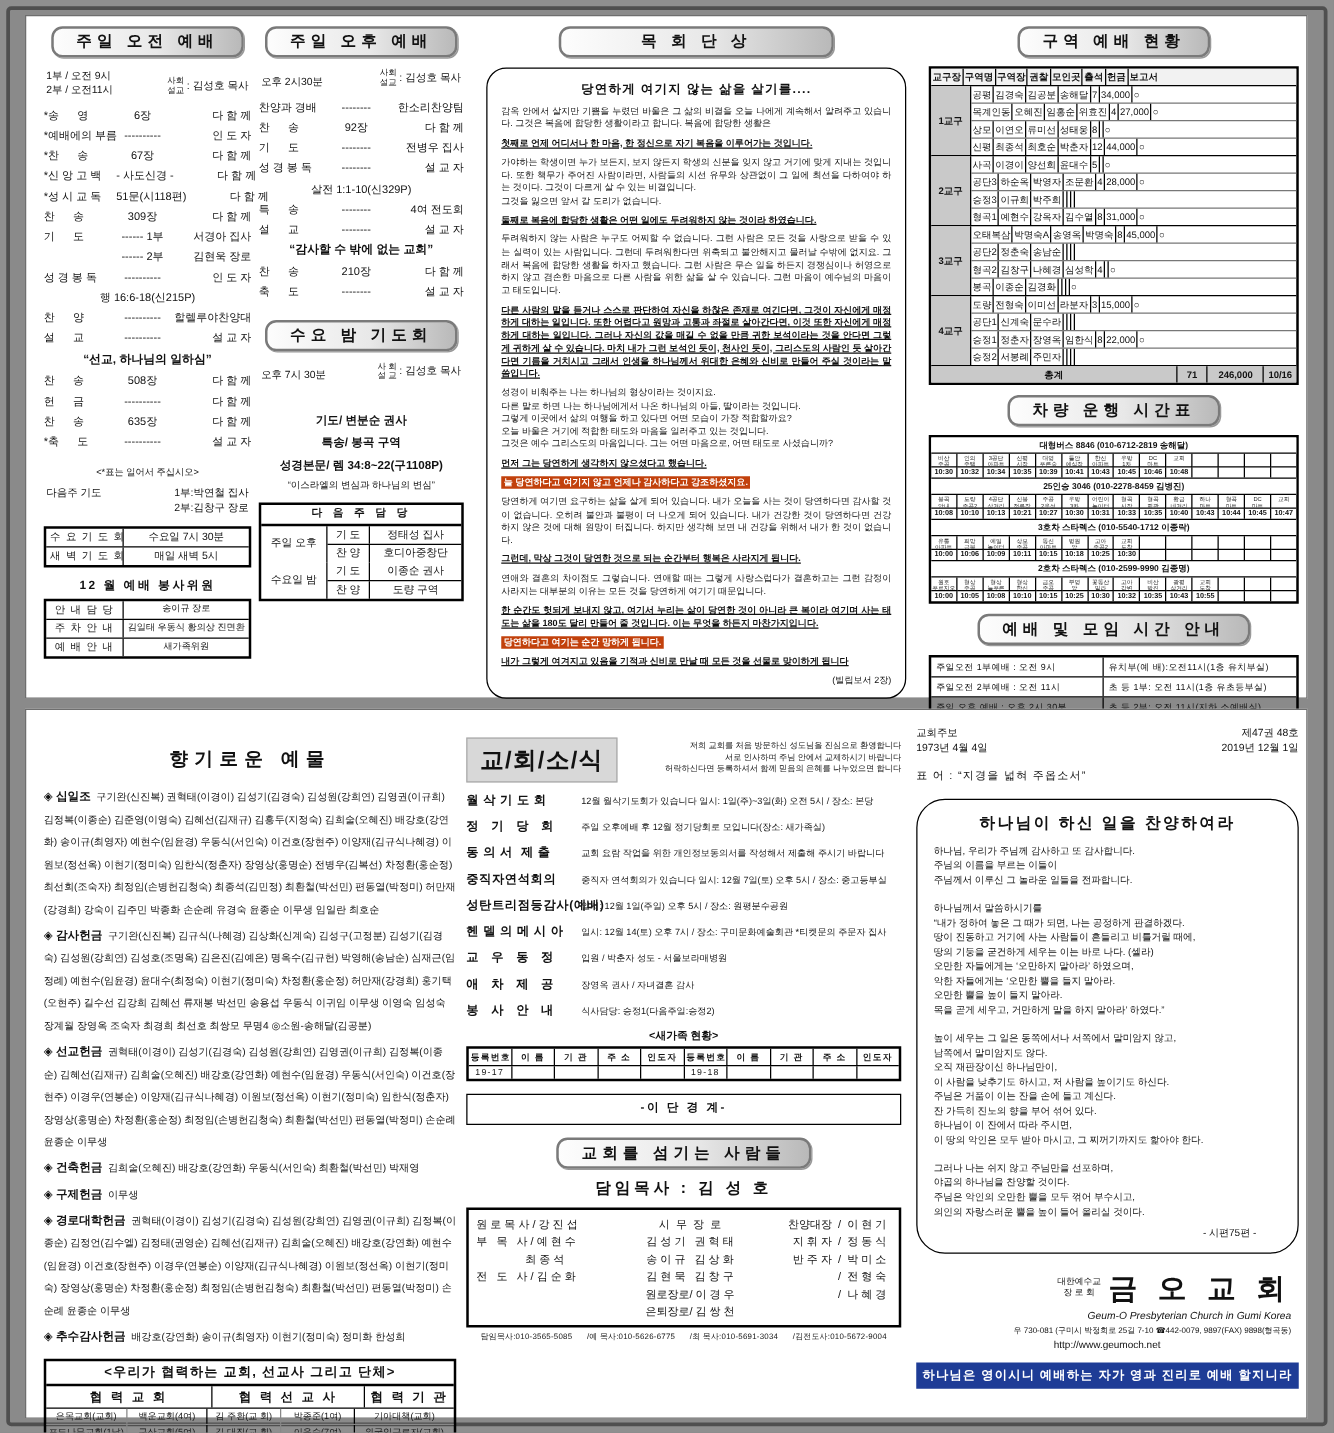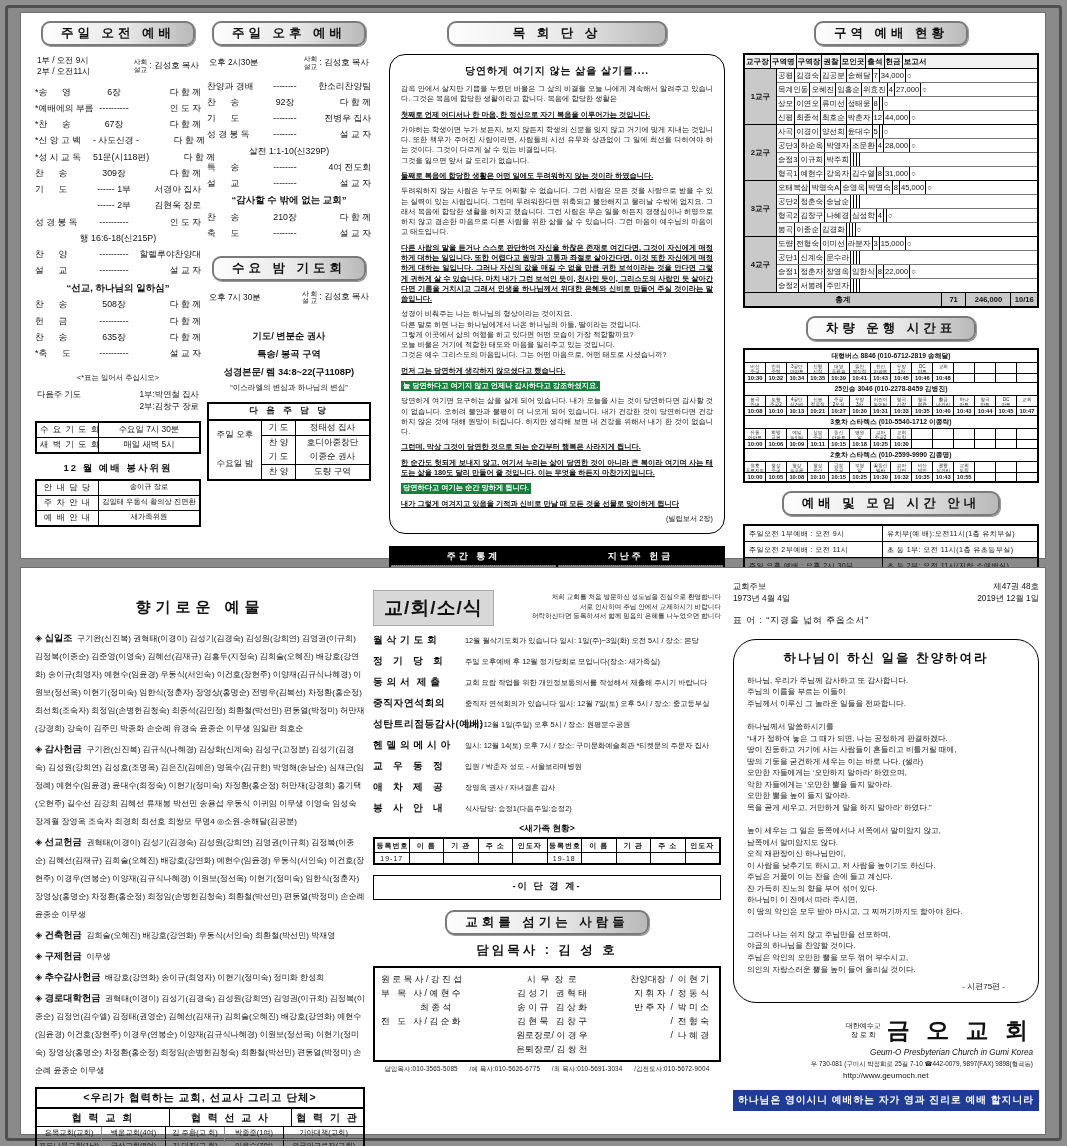--- a/index.html
+++ b/index.html
@@ -6,21 +6,21 @@
   body{width:1067px;height:1146px;background:#8f8f8f;font-family:"Liberation Sans","DejaVu Sans",sans-serif;color:#111;position:relative;overflow:hidden}
   .frame{position:absolute;inset:5px;border:3px solid #4f4f4f;border-radius:4px;background:#8a8a8a}
   .page{position:absolute;background:#fff;border:1px solid #6e6e6e;box-sizing:border-box}
   #page1{left:20px;top:12px;width:1026px;height:547px}
   #page2{left:20px;top:567px;width:1026px;height:568px}
   .col{position:absolute;box-sizing:border-box}
   .pill{width:fit-content;margin:0 auto;padding:2px 18px;border:2px solid #7a7a7a;border-radius:9px;
         background:linear-gradient(90deg,#fdfdfd 0%,#e8e8e8 55%,#b9b9b9 100%);
         font-weight:bold;font-size:12.5px;letter-spacing:4px;text-align:center;box-shadow:1px 1px 0 #999;white-space:nowrap}
   
-  .whead{display:flex;justify-content:space-between;align-items:center;font-size:8.3px;margin:9px 2px 7px}
+  .whead{display:flex;justify-content:space-between;align-items:flex-end;font-size:8.3px;margin:9px 2px 7px}
   .whead .t{white-space:pre-line;line-height:1.3}
   .lead{display:flex;align-items:center;gap:2px}
   .lead .lbl{font-size:6.8px;white-space:pre-line;line-height:1.15}
   .lead .who{font-size:8.5px}
   .wrow{display:grid;grid-template-columns:58px 1fr 66px;font-size:8.8px;line-height:1.85}
   .wrow .wa{white-space:pre}
   .wrow .wb{text-align:center;white-space:pre}
   .wrow .wc{text-align:right;white-space:pre}
   .wctr{display:block;text-align:center;font-size:8.8px;line-height:1.85}
   .wquote{font-weight:bold;font-size:9.5px}
@@ -45,21 +45,21 @@
   .dsub{flex:1}
   .dline{display:grid;grid-template-columns:34px 1fr;border-top:1px solid #000}
   .dline:first-child{border-top:none}
   .dline span{padding:1px 2px;text-align:center;white-space:pre}
   .dline span:first-child{border-right:1px solid #000}
   
   .mbox{border:1.5px solid #000;border-radius:16px;padding:7px 11px;margin-top:8px}
   .mtitle{text-align:center;font-weight:bold;font-size:10px;letter-spacing:1px;margin:2px 0 6px}
   .mp{font-size:7.25px;line-height:1.42;text-align:justify;margin:4px 0;white-space:pre-line}
   .mh{font-size:7.25px;line-height:1.42;text-align:justify;margin:5px 0;font-weight:bold;text-decoration:underline;white-space:pre-line}
-  .mhl{font-size:7.25px;line-height:1.42;margin:5px 0;font-weight:bold;background:#15803d;color:#fff;padding:0 2px;width:fit-content}
+  .mhl{font-size:7.25px;line-height:1.42;margin:5px 0;font-weight:bold;background:#c2410c;color:#fff;padding:0 2px;width:fit-content}
   .mr{font-size:7.25px;text-align:right;margin:2px 0}
   
   .stats{display:flex;border:2px solid #000;margin-top:12px}
   .shalf{flex:1;display:flex;flex-direction:column}
   .shalf:first-child{border-right:2px solid #000}
   .shead{background:#000;color:#fff;font-weight:bold;font-size:9px;text-align:center;letter-spacing:3px;padding:2px}
   .srow{display:grid;grid-template-columns:1fr 1fr;font-size:7.8px;border-top:1px dotted #555;flex:1;align-items:center}
   .srow span{text-align:center;padding:1px;letter-spacing:1px;white-space:pre}
   .srow span:first-child{border-right:1px dotted #555}
   
@@ -407,20 +407,21 @@
           <div class="mh">다른 사람의 말을 듣거나 스스로 판단하여 자신을 하찮은 존재로 여긴다면, 그것이 자신에게 매정하게 대하는 일입니다. 또한 어렵다고 원망과 고통과 좌절로 살아간다면, 이것 또한 자신에게 매정하게 대하는 일입니다. 그러나 자신의 값을 매길 수 없을 만큼 귀한 보석이라는 것을 안다면 그렇게 귀하게 살 수 있습니다. 마치 내가 그런 보석인 듯이, 천사인 듯이, 그리스도의 사람인 듯 살아간다면 기름을 거치시고 그래서 인생을 하나님께서 위대한 은혜와 신비로 만들어 주실 것이라는 말씀입니다.</div>
           <div class="mp">성경이 비춰주는 나는 하나님의 형상이라는 것이지요.
 다른 말로 하면 나는 하나님에게서 나온 하나님의 아들, 딸이라는 것입니다.
 그렇게 이곳에서 삶의 여행을 하고 있다면 어떤 모습이 가장 적합할까요?
 오늘 바울은 거기에 적합한 태도와 마음을 일러주고 있는 것입니다.
 그것은 예수 그리스도의 마음입니다. 그는 어떤 마음으로, 어떤 태도로 사셨습니까?</div>
           <div class="mh">먼저 그는 당연하게 생각하지 않으셨다고 했습니다.</div>
           <div class="mhl">늘 당연하다고 여기지 않고 언제나 감사하다고 강조하셨지요.</div>
           <div class="mp">당연하게 여기면 요구하는 삶을 살게 되어 있습니다. 내가 오늘을 사는 것이 당연하다면 감사할 것이 없습니다. 오히려 불안과 불평이 더 나오게 되어 있습니다. 내가 건강한 것이 당연하다면 건강하지 않은 것에 대해 원망이 터집니다. 하지만 생각해 보면 내 건강을 위해서 내가 한 것이 없습니다.</div>
           <div class="mh">그런데, 막상 그것이 당연한 것으로 되는 순간부터 행복은 사라지게 됩니다.</div>
+          <div class="mp">연애와 결혼의 차이점도 그렇습니다. 연애할 때는 그렇게 사랑스럽다가 결혼하고는 그런 감정이 사라지는 대부분의 이유는 모든 것을 당연하게 여기기 때문입니다.</div>
           <div class="mh">한 순간도 헛되게 보내지 않고, 여기서 누리는 삶이 당연한 것이 아니라 큰 복이라 여기며 사는 태도는 삶을 180도 달리 만들어 줄 것입니다. 이는 무엇을 하든지 마찬가지입니다.</div>
           <div class="mhl">당연하다고 여기는 순간 망하게 됩니다.</div>
           <div class="mh">내가 그렇게 여겨지고 있음을 기적과 신비로 만날 때 모든 것을 선물로 맞이하게 됩니다</div>
           <div class="mr">(빌립보서 2장)</div>
         </div>
     </div>
     <div class="stats">
       <div class="shalf">
         <div class="shead">주간 통계</div>
         <div style="display:flex;flex-direction:column;flex:1">
@@ -978,26 +979,26 @@
       </div>
         <div class="gsec">
         <span class="gt">◈ 건축헌금</span>
         <span class="gtx">김희술(오혜진)  배강호(강연화)  우동식(서인숙)  최환철(박선민)  박재영</span>
       </div>
         <div class="gsec">
         <span class="gt">◈ 구제헌금</span>
         <span class="gtx">이무생</span>
       </div>
         <div class="gsec">
+        <span class="gt">◈ 경로대학헌금</span>
+        <span class="gtx">권혁태(이경이)  김성기(김경숙)  김성원(강희연)  김영권(이규희)  김정복(이종순)  김정언(김수엘)  김정태(권영순)  김혜선(김재규)  김희술(오혜진)  배강호(강연화)  예현수(임윤경)  이건호(장현주)  이경우(연봉순)  이양재(김규식나혜경)  이원보(정선옥)  이현기(정미숙)  장영상(홍명순)  차정환(홍순정)  최정임(손병헌김청숙)  최환철(박선민)  편동열(박정미)  손순례  윤종순  이무생</span>
+      </div>
+        <div class="gsec">
         <span class="gt">◈ 추수감사헌금</span>
         <span class="gtx">배강호(강연화)  송이규(최영자)  이현기(정미숙)  정미화  한성희</span>
-      </div>
-        <div class="gsec">
-        <span class="gt">◈ 경로대학헌금</span>
-        <span class="gtx">권혁태(이경이)  김성기(김경숙)  김성원(강희연)  김영권(이규희)  김정복(이종순)  김정언(김수엘)  김정태(권영순)  김혜선(김재규)  김희술(오혜진)  배강호(강연화)  예현수(임윤경)  이건호(장현주)  이경우(연봉순)  이양재(김규식나혜경)  이원보(정선옥)  이현기(정미숙)  장영상(홍명순)  차정환(홍순정)  최정임(손병헌김청숙)  최환철(박선민)  편동열(박정미)  손순례  윤종순  이무생</span>
       </div>
       </div>
     <div class="coop">
       <div class="coopcap">&lt;우리가 협력하는 교회, 선교사 그리고 단체&gt;</div>
       <div class="cooph">
         <span class="ch1">협 력 교 회</span>
         <span class="ch2">협 력 선 교 사</span>
         <span class="ch3">협 력 기 관</span>
       </div>
       <div>

